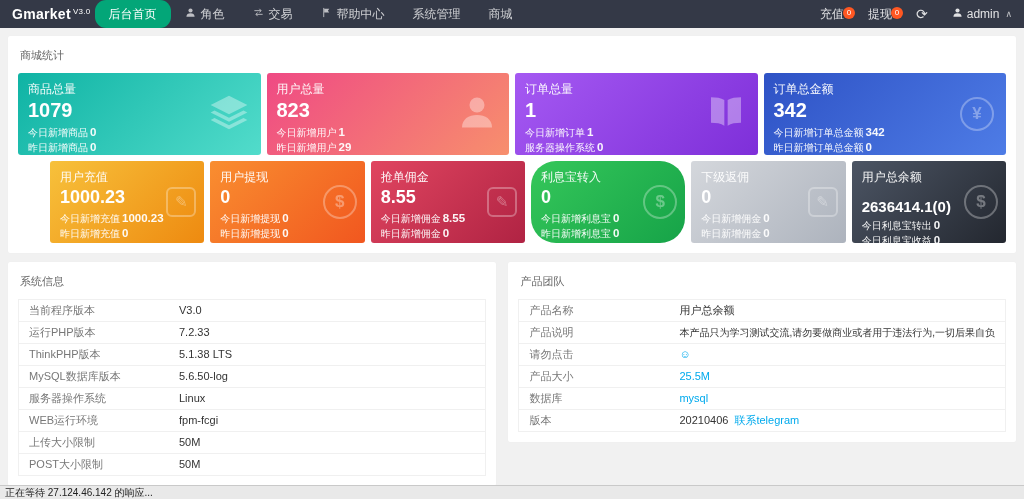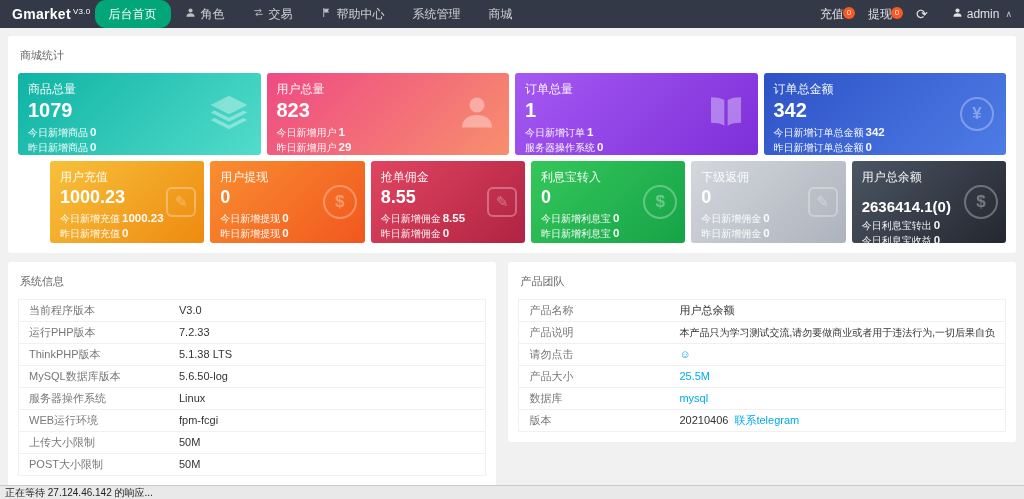--- a/index.html
+++ b/index.html
@@ -261,21 +261,21 @@
       <div class="stat-card" style="background: linear-gradient(135deg, rgb(224, 69, 96) 0%, rgb(176, 35, 67) 100%);">
         <div class="stat-title">抢单佣金</div>
         <div class="stat-value">8.55</div>
         <div class="stat-sub"><span>今日新增佣金</span><b>8.55</b></div>
         <div class="stat-sub"><span>昨日新增佣金</span><b>0</b></div>
         <div class="stat-icon">
             <div class="sq">✎</div>
           </div>
       </div>
 
-      <div class="stat-card" style="background: linear-gradient(135deg, rgb(53, 199, 90) 0%, rgb(22, 163, 72) 100%);">
+      <div class="stat-card" style="background: linear-gradient(135deg, rgb(53, 199, 90) 0%, rgb(22, 163, 72) 100%); border-radius: 25px;">
         <div class="stat-title">利息宝转入</div>
         <div class="stat-value">0</div>
         <div class="stat-sub"><span>今日新增利息宝</span><b>0</b></div>
         <div class="stat-sub"><span>昨日新增利息宝</span><b>0</b></div>
         <div class="stat-icon">
             <div class="coin">$</div>
           </div>
       </div>
 
       <div class="stat-card" style="background: linear-gradient(135deg, rgb(212, 215, 220) 0%, rgb(173, 179, 189) 100%);">

